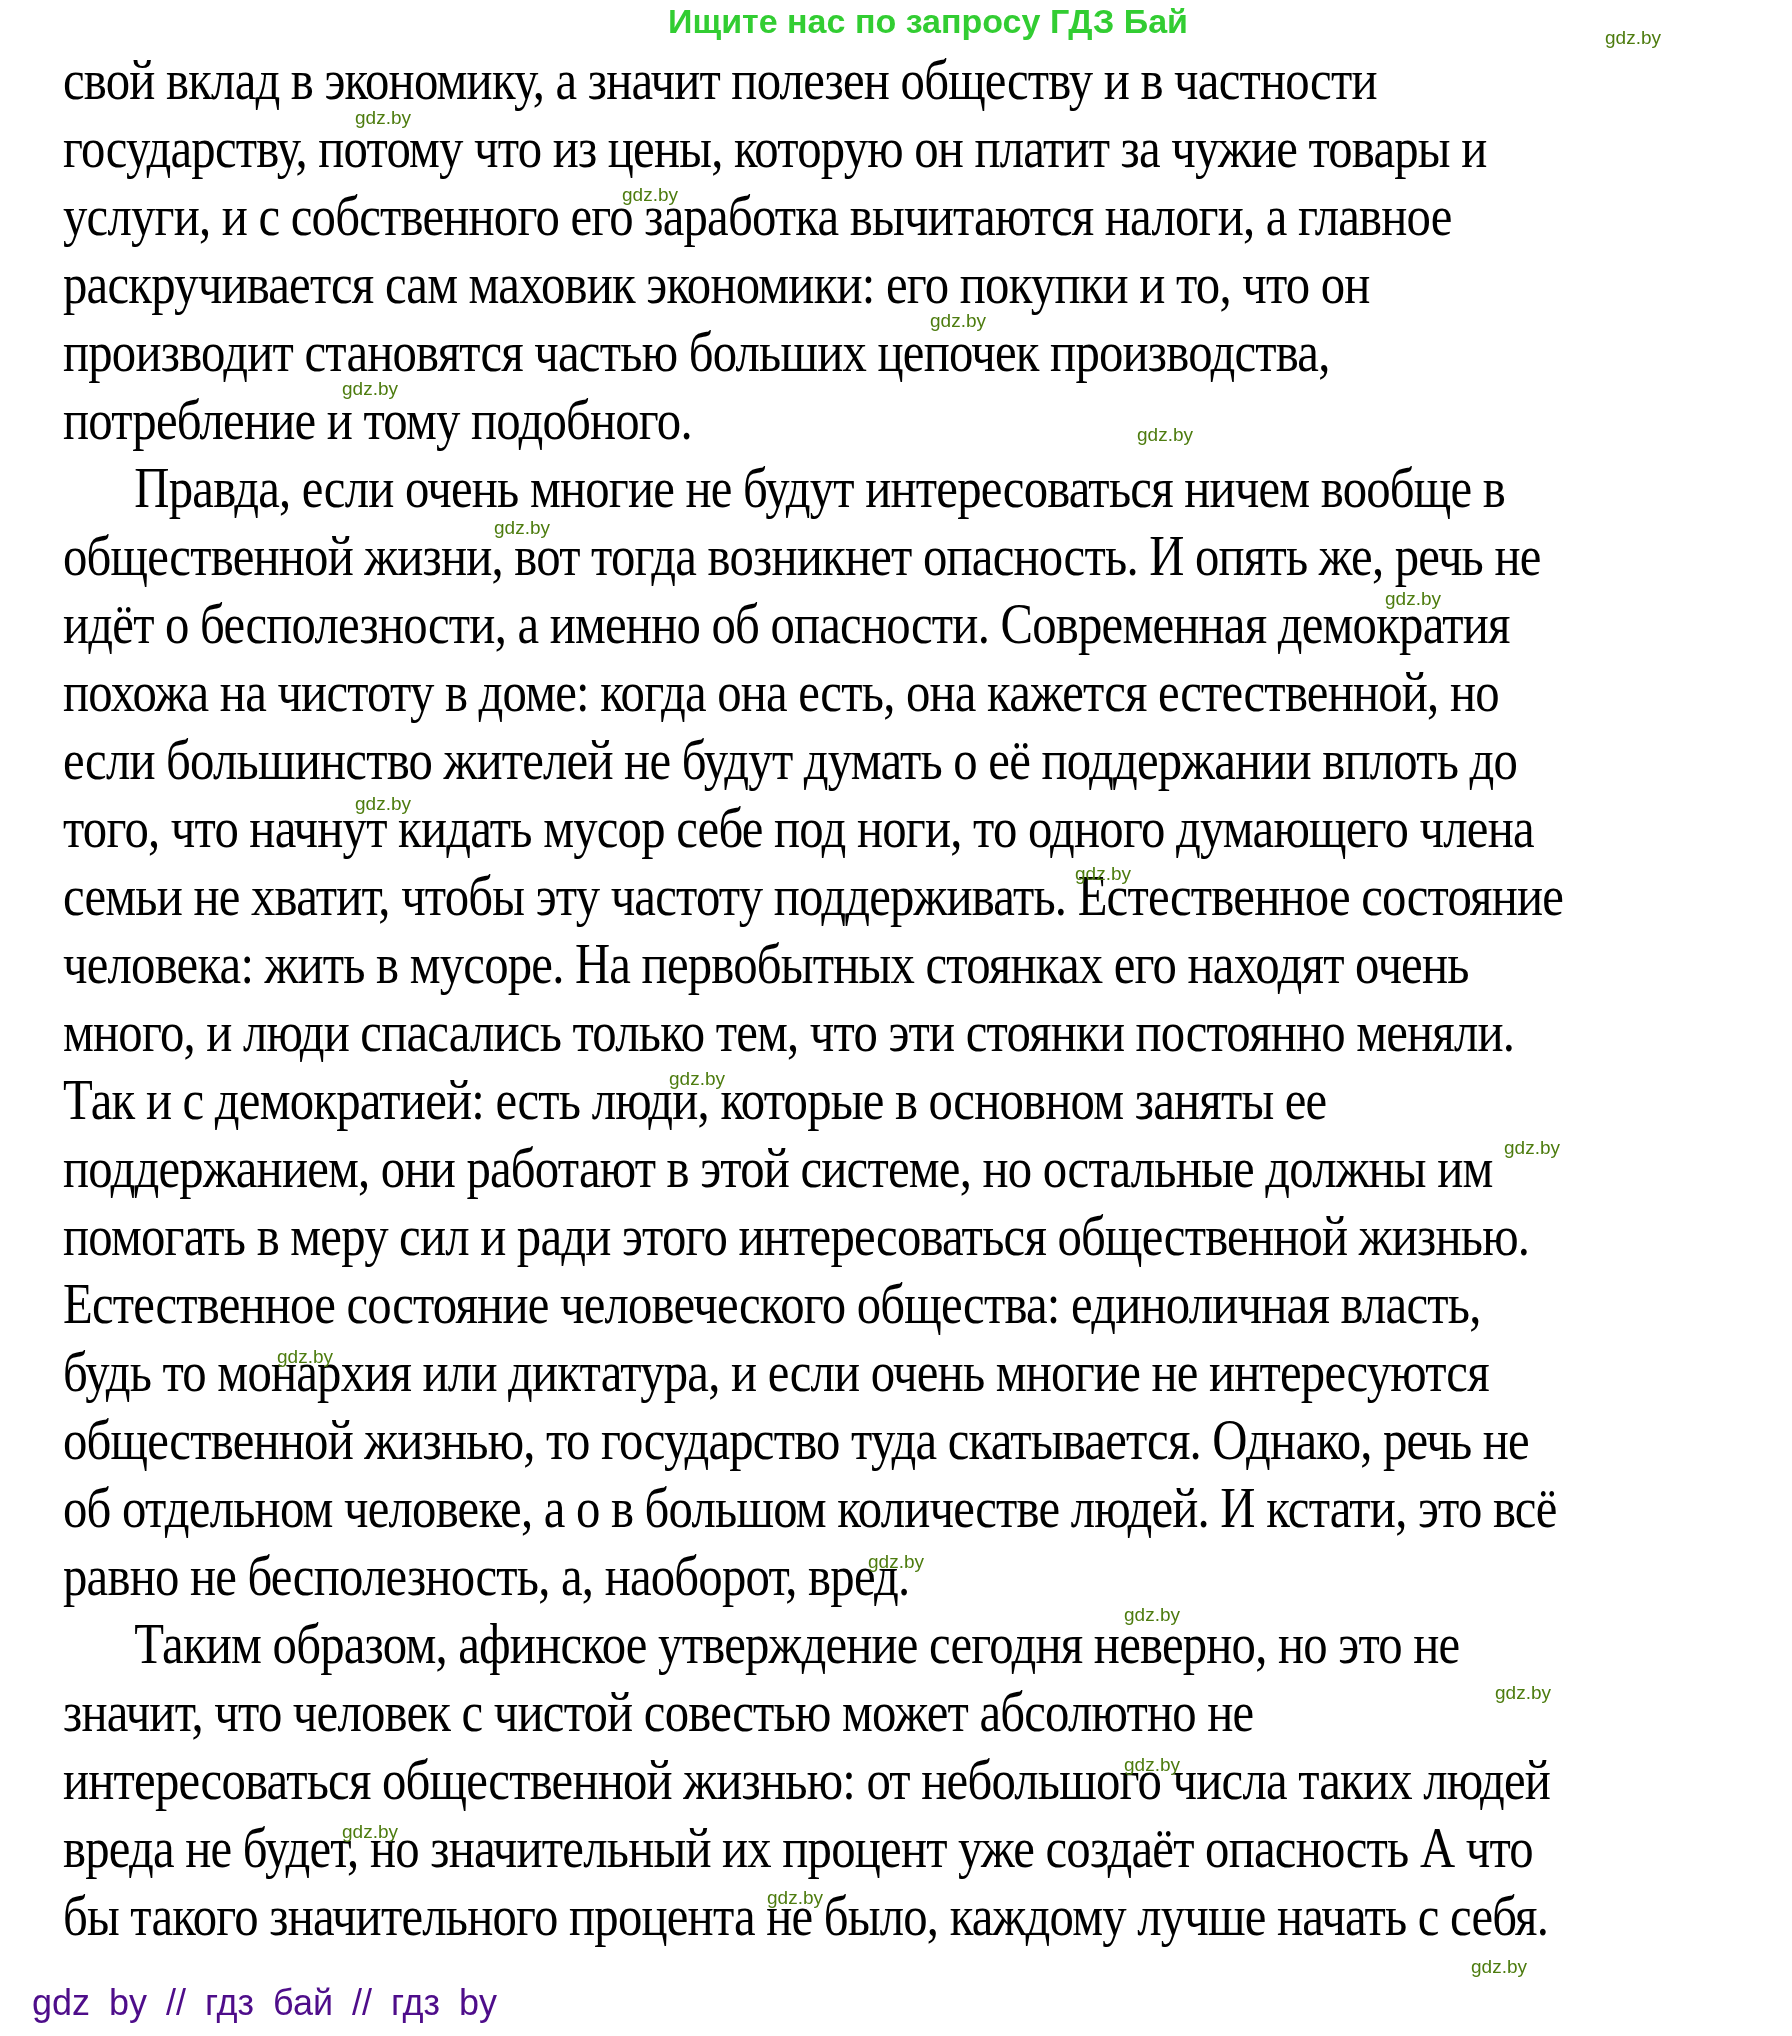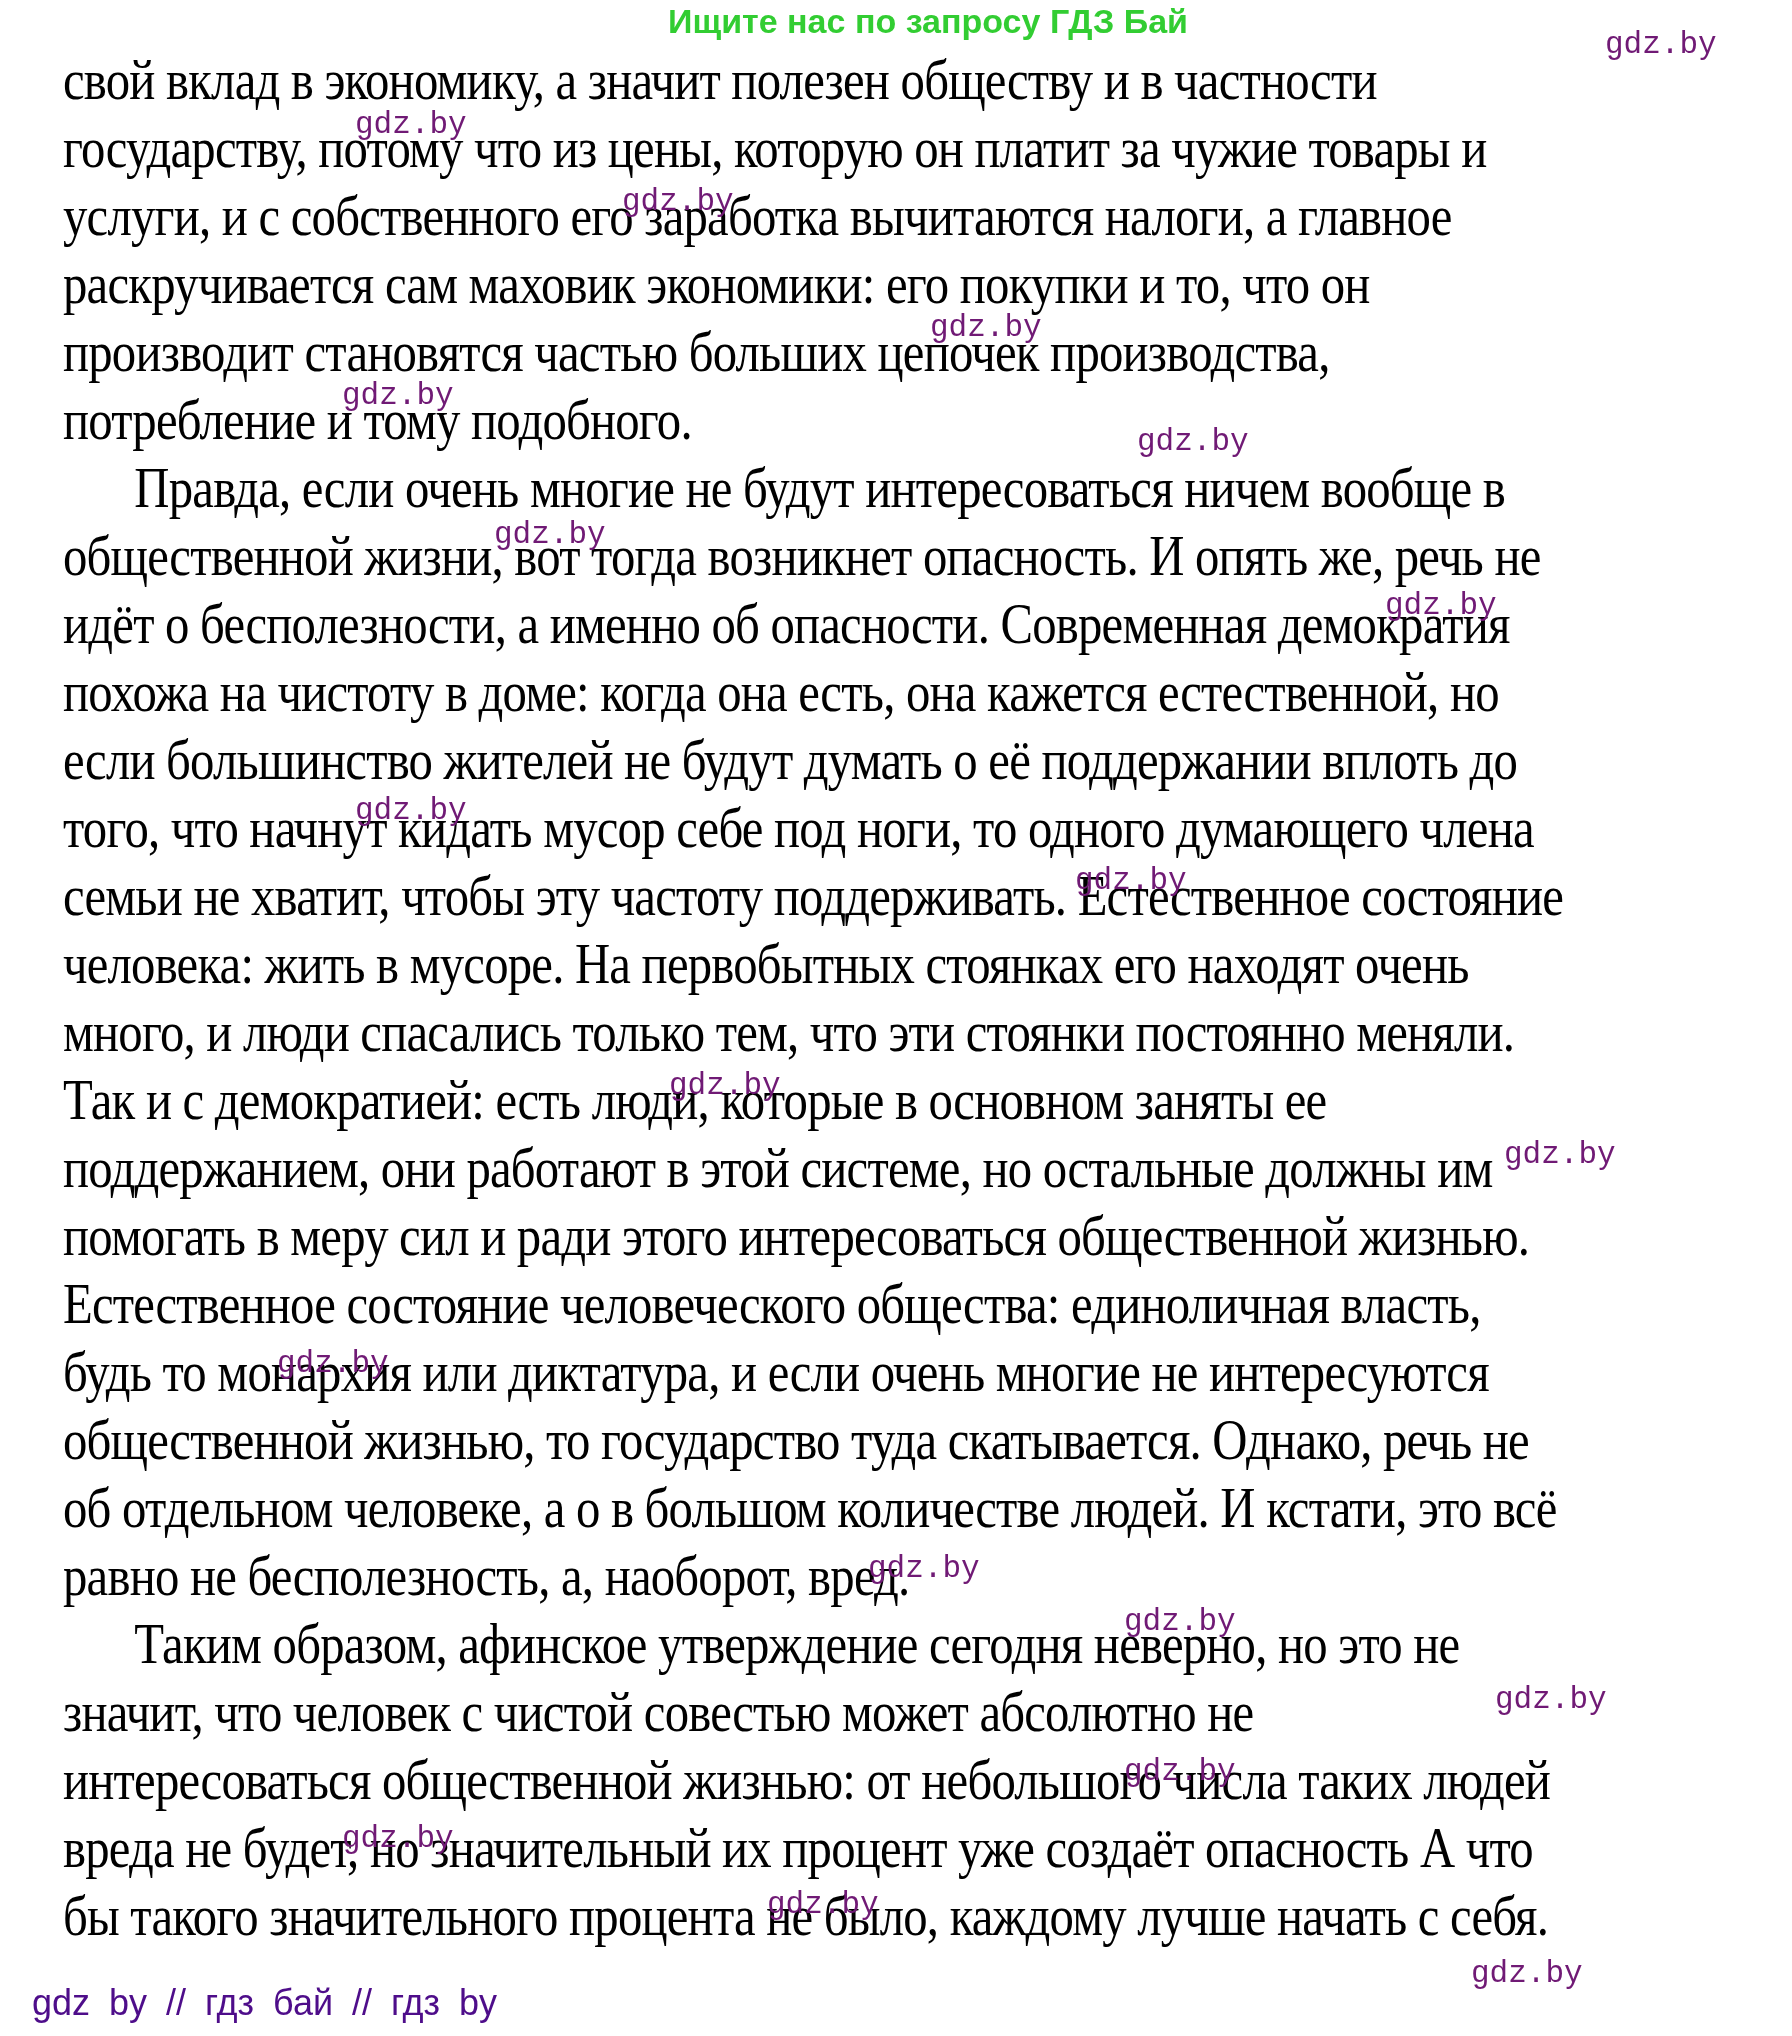--- a/index.html
+++ b/index.html
@@ -36,23 +36,23 @@
     line-height: 68px;
     font-size: 56px;
     letter-spacing: -0.9px;
     white-space: nowrap;
     transform: scaleX(0.87);
     transform-origin: 0 50%;
   }
   .line.indent { text-indent: 82px; }
   .wm {
     position: absolute;
-    font-family: Liberation Mono, monospace;
-    font-size: 31px;
-    color: #701a75;
+    font-family: Liberation Sans, sans-serif;
+    font-size: 19px;
+    color: #4d7c0f;
     white-space: nowrap;
   }
   .footer-line {
     position: absolute;
     left: 0;
     width: 100%;
     top: 1982px;
     font-family: "Liberation Sans", "DejaVu Sans", sans-serif;
     font-size: 36px;
     font-weight: 500;

